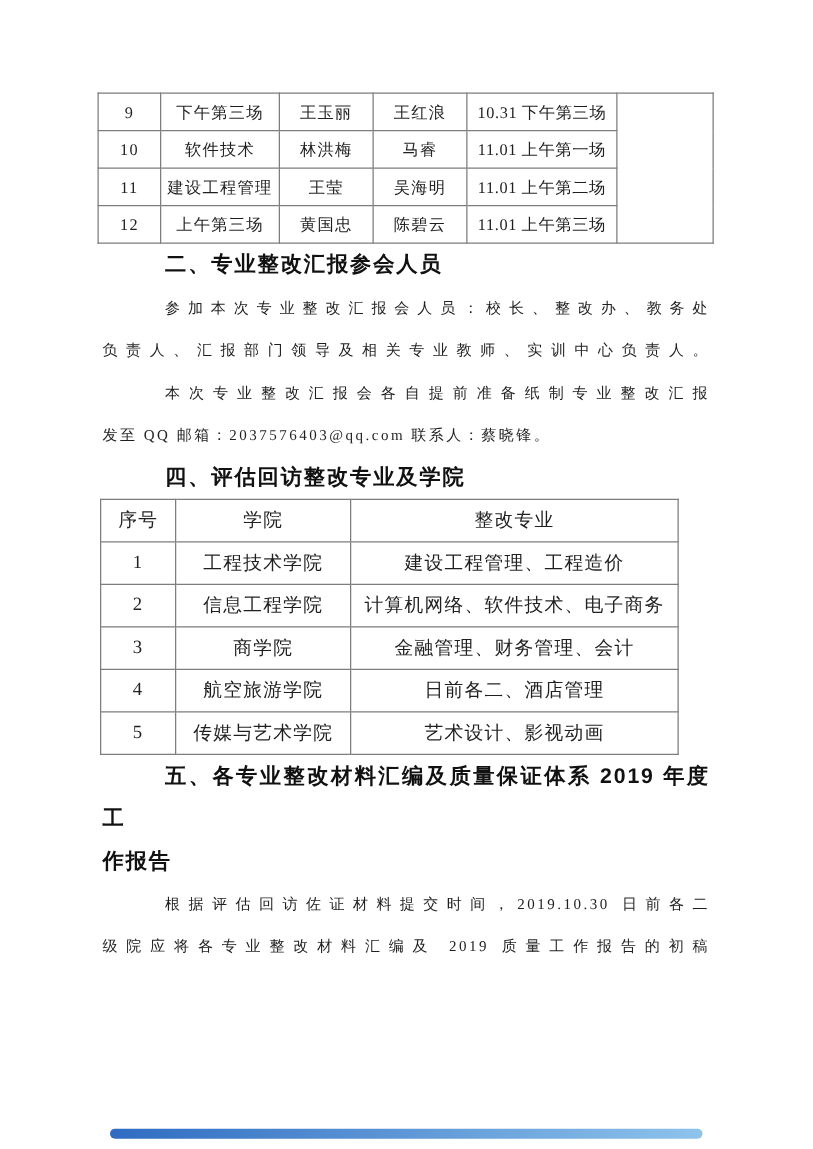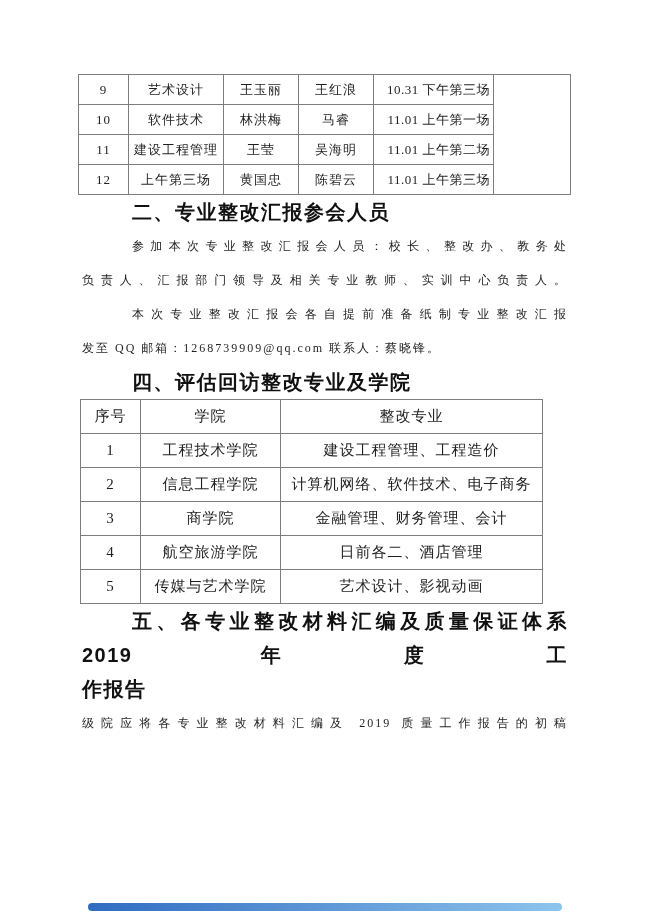--- a/index.html
+++ b/index.html
@@ -6,32 +6,32 @@
   .page{position:relative;width:650px;height:919px;background:#ffffff;overflow:hidden;
         font-family:"Liberation Serif","DejaVu Serif",serif;color:#1f1f1f;}
   .content{padding-top:74px;}
 
   
   table{border-collapse:collapse;table-layout:fixed;}
   td,th{border:1px solid #7d7d7d;text-align:center;vertical-align:middle;
         font-weight:normal;padding:1px 3px;word-break:break-all;}
   #schedule-table{margin-left:78px;width:492px;font-size:13px;letter-spacing:1px;}
   #schedule-table tr{height:30px;}
-  #schedule-table td.nowrap{white-space:nowrap;letter-spacing:0.5px;text-align:right;}
+  #schedule-table td.nowrap{white-space:nowrap;letter-spacing:0.5px;}
   #colleges-table{margin-left:80px;width:462px;font-size:15px;letter-spacing:1px;}
   #colleges-table tr{height:34px;margin-left:19px;}
 
   
   .textblock{margin-left:82px;width:486px;}
   .line{line-height:34px;font-size:12px;letter-spacing:2px;text-align:justify;
         text-align-last:left;text-justify:inter-character;}
   .line.fill{text-align-last:justify;}
   .line.indent{text-indent:50px;}
   .heading .line{font-family:"Liberation Sans","DejaVu Sans",sans-serif;
-        font-weight:bold;font-size:20px;letter-spacing:1.5px;color:#111;}
+        font-weight:bold;font-size:17px;letter-spacing:1.5px;color:#111;}
 
   
   .progress-bar{position:absolute;left:88px;top:903px;width:474px;height:8px;
         border-radius:4px;}
 </style>
 </head>
 <body>
 
 <div class="page">
   <div class="content">
@@ -41,21 +41,21 @@
         <col style="width:50px">
           <col style="width:95px">
           <col style="width:75px">
         <col style="width:75px">
           <col style="width:120px">
           <col style="width:77px">
       </colgroup>
       <tbody>
           <tr>
             <td>9</td>
-            <td>艺术设计</td>
+            <td>下午第三场</td>
             <td>王玉丽</td>
             <td>王红浪</td>
             <td class="nowrap">10.31 下午第三场</td>
             <td rowspan="4"></td>
           </tr>
           <tr>
             <td>10</td>
             <td>软件技术</td>
             <td>林洪梅</td>
             <td>马睿</td>
@@ -81,21 +81,21 @@
     <div class="textblock heading">
         <div class="line indent">二、专业整改汇报参会人员</div>
       </div>
     <div class="textblock">
         <div class="line indent fill">参加本次专业整改汇报会人员：校长、整改办、教务处</div>
         <div class="line fill">负责人、汇报部门领导及相关专业教师、实训中心负责人。</div>
       </div>
 
     <div class="textblock">
         <div class="line indent fill">本次专业整改汇报会各自提前准备纸制专业整改汇报</div>
-        <div class="line">发至 QQ 邮箱：1268739909@qq.com 联系人：蔡晓锋。</div>
+        <div class="line">发至 QQ 邮箱：2037576403@qq.com 联系人：蔡晓锋。</div>
       </div>
 
     <div class="textblock heading">
         <div class="line indent">四、评估回访整改专业及学院</div>
       </div>
 
     <table id="colleges-table">
       <colgroup>
         <col style="width:60px">
           <col style="width:140px">
@@ -133,19 +133,20 @@
             <td>艺术设计、影视动画</td>
           </tr>
         </tbody>
     </table>
 
     <div class="textblock heading">
         <div class="line indent fill">五、各专业整改材料汇编及质量保证体系 2019 年度工</div>
         <div class="line">作报告</div>
       </div>
     <div class="textblock">
+        <div class="line indent fill">根据评估回访佐证材料提交时间，2019.10.30 日前各二</div>
         <div class="line fill">级院应将各专业整改材料汇编及 2019 质量工作报告的初稿</div>
       </div>
 
   </div>
 
   <div class="progress-bar" style="background: linear-gradient(90deg, rgb(47, 108, 193), rgb(142, 195, 236));"></div>
 </div>
 
 </body></html>

